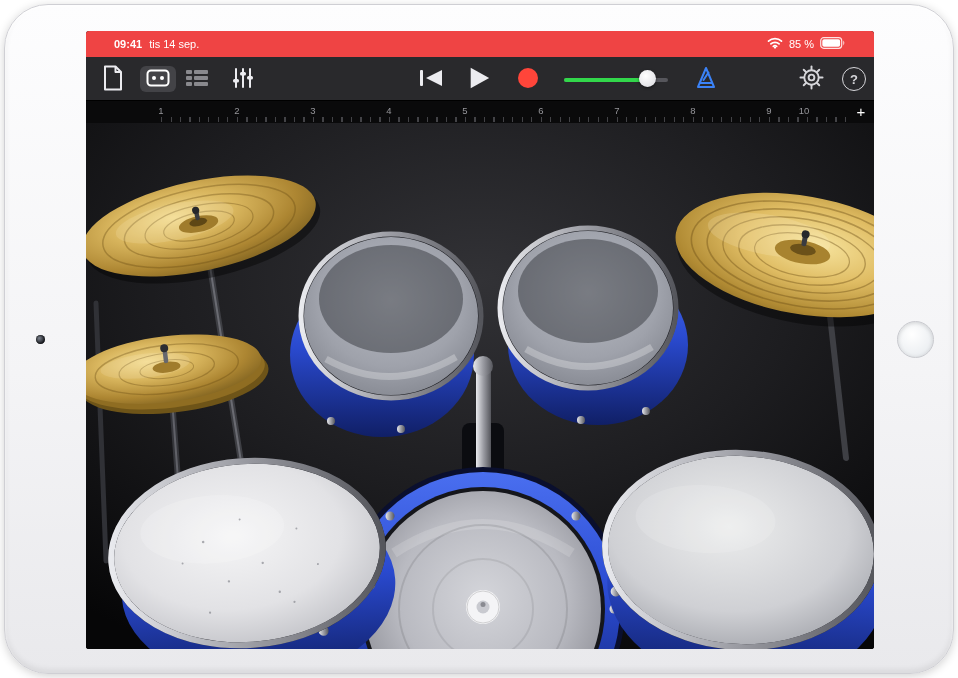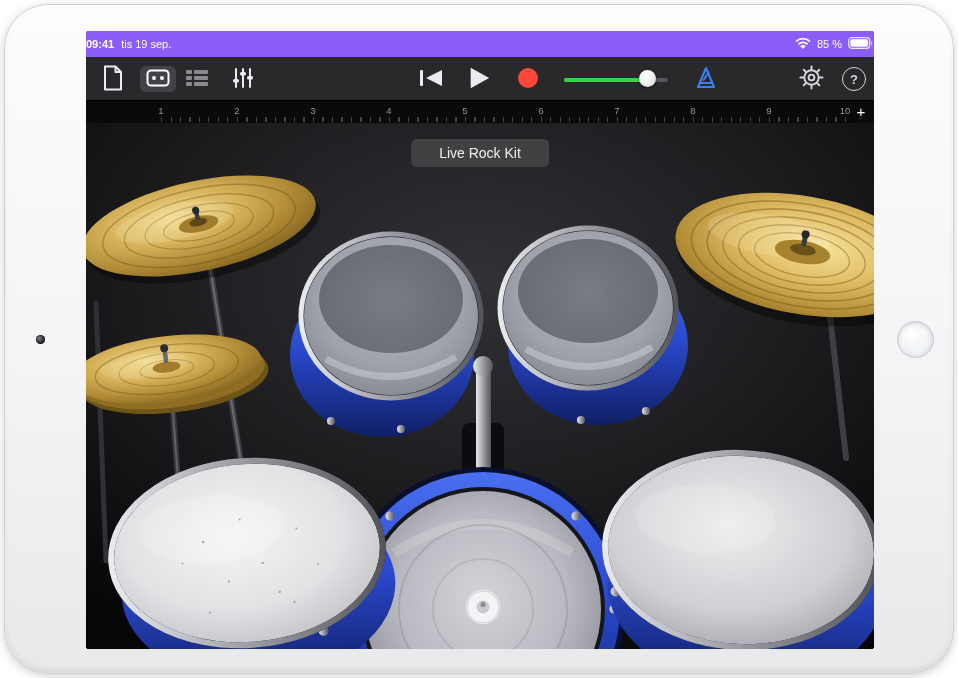--- a/index.html
+++ b/index.html
@@ -13,21 +13,21 @@
     box-shadow:inset 0 2px 3px rgba(255,255,255,.9),inset 0 -3px 6px rgba(0,0,0,.08),0 2px 10px rgba(0,0,0,.18)}
   .camera{position:absolute;left:31px;top:50%;width:9px;height:9px;margin-top:-4.5px;border-radius:50%;
     background:radial-gradient(circle at 35% 35%,#7d828d,#202329 65%);box-shadow:inset 0 0 2px #000}
   .home{position:absolute;right:19px;top:50%;width:37px;height:37px;margin-top:-18.5px;border-radius:50%;
     background:radial-gradient(circle at 40% 35%,#ffffff,#eceff2 70%,#e1e3e7);
     border:1.5px solid #c9cacf;box-shadow:inset 0 1px 4px rgba(0,0,0,.15);cursor:pointer}
   .screen{position:absolute;left:81px;top:26px;width:788px;height:618px;background:#000;border-radius:3px;overflow:hidden}
 
   
   .status{position:absolute;left:0;top:0;width:100%;height:26px;display:flex;align-items:center;
-    justify-content:space-between;padding:0 0;background:#8b5cf6;color:#fff;font-size:11px}
+    justify-content:space-between;padding:0 28px;background:#ef4444;color:#fff;font-size:11px}
   .status-left{display:flex;gap:7px;align-items:center}
   .status-right{display:flex;gap:6px;align-items:center}
   .time{font-weight:700}
 
   
   .toolbar{position:absolute;left:0;top:26px;width:100%;height:44px;background:#29292c;border-bottom:1px solid #000}
   .tb{position:absolute;display:flex;align-items:center;justify-content:center;background:none;border:none;padding:0;cursor:pointer}
   .seg-sel{background:#434347;border-radius:6px}
   .dim{opacity:.55}
   .vol{position:absolute;left:478px;top:13px;width:104px;height:18px;cursor:pointer}
@@ -57,21 +57,21 @@
 
 <div class="device">
   <div class="camera"></div>
   <button class="home"></button>
 
   <div class="screen">
 
     <div class="status">
       <div class="status-left">
         <span class="time">09:41</span>
-        <span>tis 19 sep.</span>
+        <span>tis 14 sep.</span>
       </div>
       <div class="status-right">
         <span>
           <svg width="16" height="12" viewBox="0 0 16 12">
               <g fill="none" stroke="#fff" stroke-width="1.7" stroke-linecap="round">
                 <path d="M1.5 4.2 A 9.5 9.5 0 0 1 14.5 4.2"></path>
                 <path d="M3.9 6.9 A 6 6 0 0 1 12.1 6.9"></path>
                 <path d="M6.3 9.4 A 2.6 2.6 0 0 1 9.7 9.4"></path>
               </g>
               <circle cx="8" cy="10.6" r="1.1" fill="#fff"></circle>
@@ -208,21 +208,21 @@
     <div class="ruler">
       <span class="ruler-num" style="left:75px">1</span>
       <span class="ruler-num" style="left:151px">2</span>
       <span class="ruler-num" style="left:227px">3</span>
       <span class="ruler-num" style="left:303px">4</span>
       <span class="ruler-num" style="left:379px">5</span>
       <span class="ruler-num" style="left:455px">6</span>
       <span class="ruler-num" style="left:531px">7</span>
       <span class="ruler-num" style="left:607px">8</span>
       <span class="ruler-num" style="left:683px">9</span>
-      <span class="ruler-num" style="left:759px">10</span>
+      <span class="ruler-num" style="left:718px">10</span>
       <div class="ruler-ticks"></div>
       <button class="ruler-add">+</button>
     </div>
 
     <div class="stage">
       <svg width="788" height="526" viewBox="0 0 788 526">
         <defs>
           <radialGradient id="bgG" cx="50%" cy="30%" r="80%">
             <stop offset="0" stop-color="#323236"></stop>
               <stop offset="0.5" stop-color="#1d1d20"></stop>
@@ -402,17 +402,16 @@
         <g transform="rotate(3 655 427)">
           <ellipse cx="662" cy="462" rx="139" ry="101" fill="url(#shellG)"></ellipse>
           <circle cx="532" cy="475" r="5" fill="url(#chromeG)"></circle>
           <ellipse cx="655" cy="427" rx="139" ry="100" fill="#202127"></ellipse>
           <ellipse cx="655" cy="427" rx="133" ry="94" fill="url(#floorHeadG)"></ellipse>
           <ellipse cx="618" cy="398" rx="70" ry="34" fill="rgba(255,255,255,0.14)"></ellipse>
           <ellipse cx="655" cy="427" rx="136" ry="97" fill="none" stroke="url(#chromeG)" stroke-width="6"></ellipse>
         </g>
       </svg>
 
-      <button class="kit-label">Live Rock Kit</button>
     </div>
 
   </div>
 </div>
 
 </body></html>

